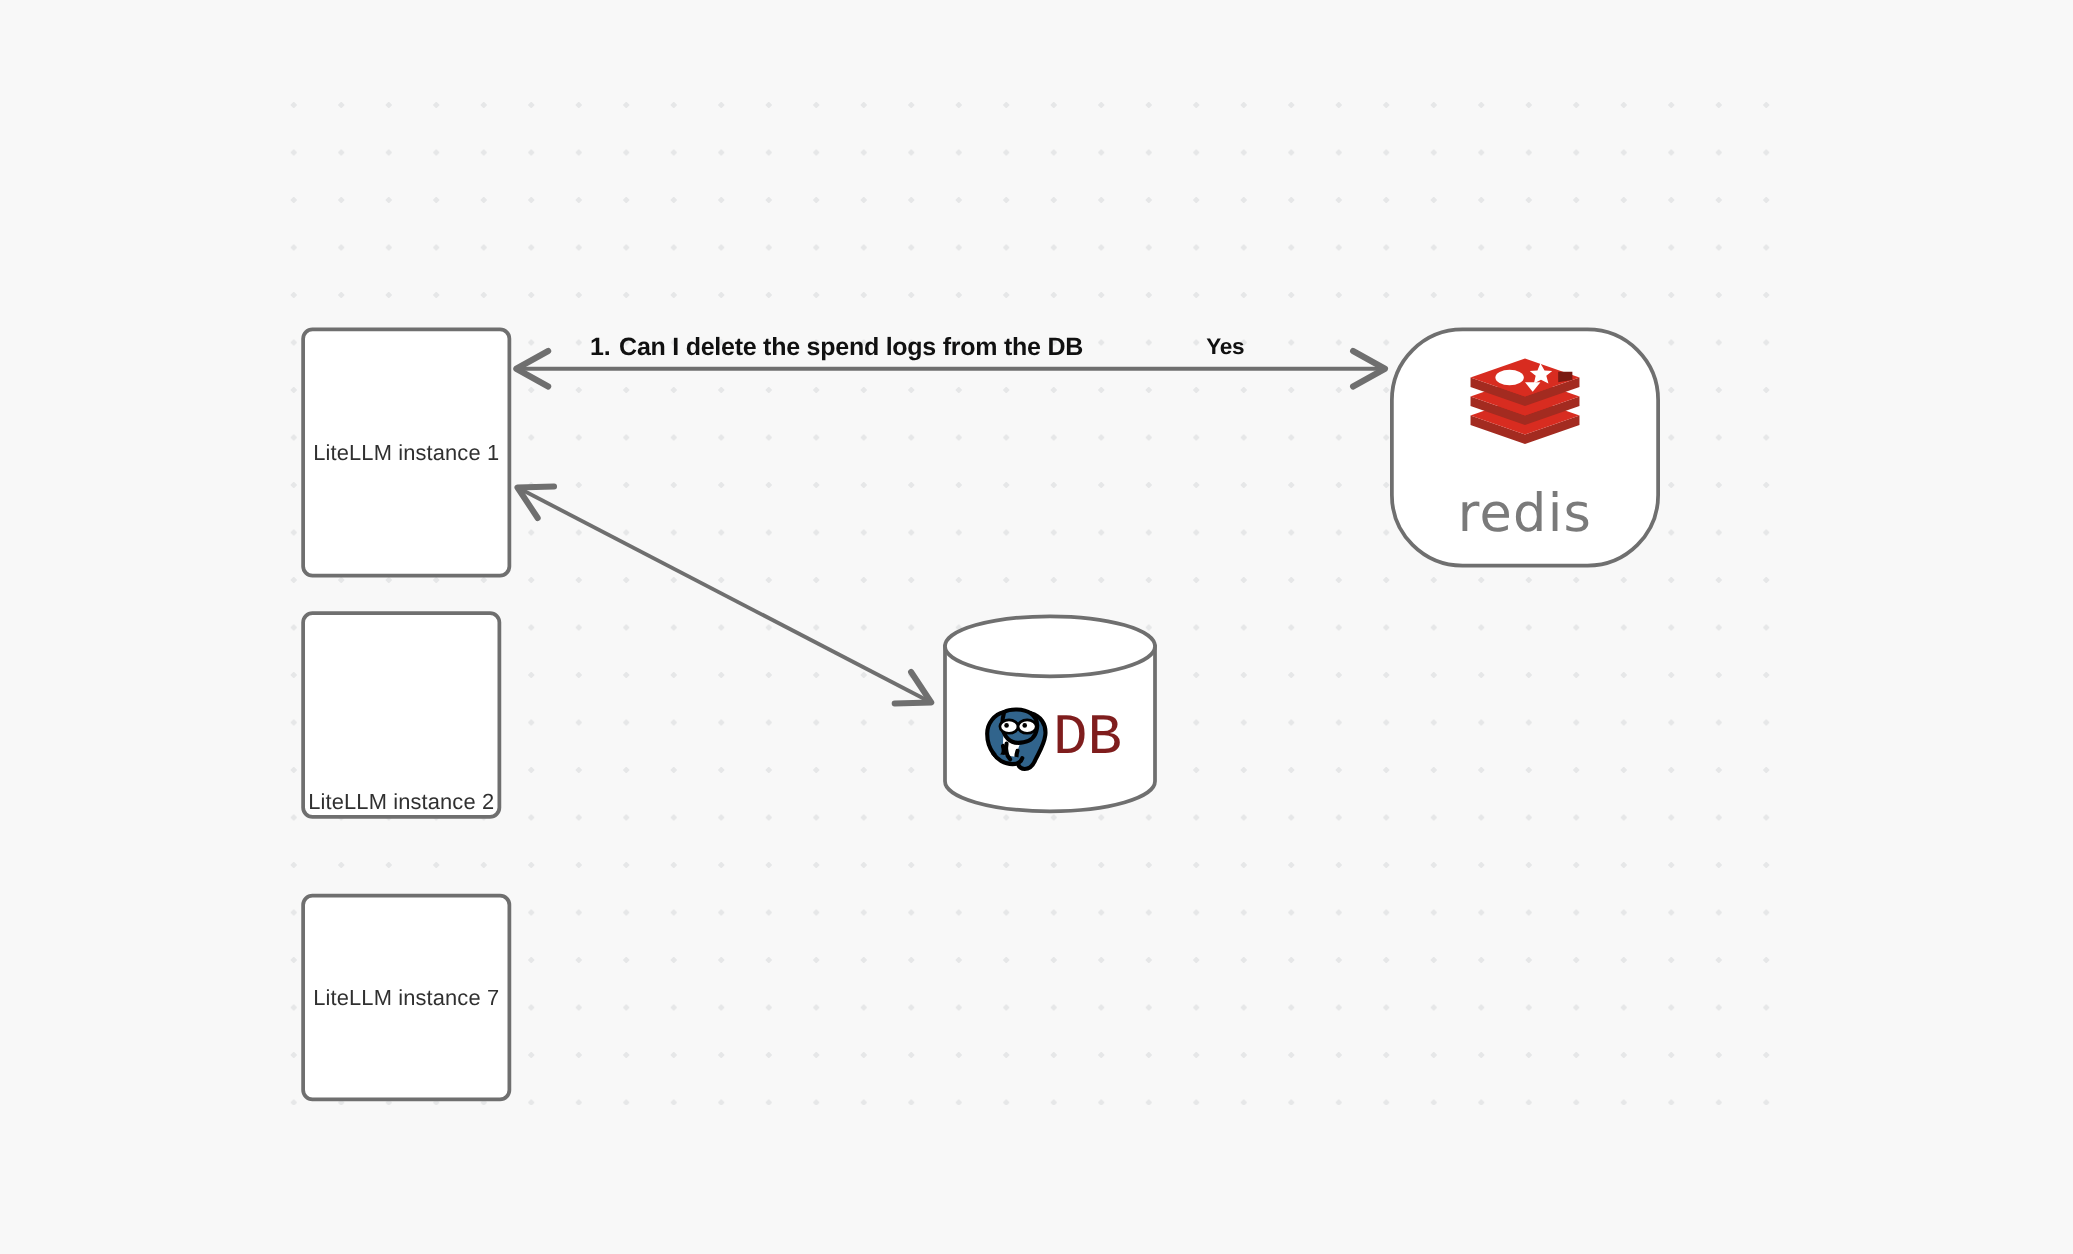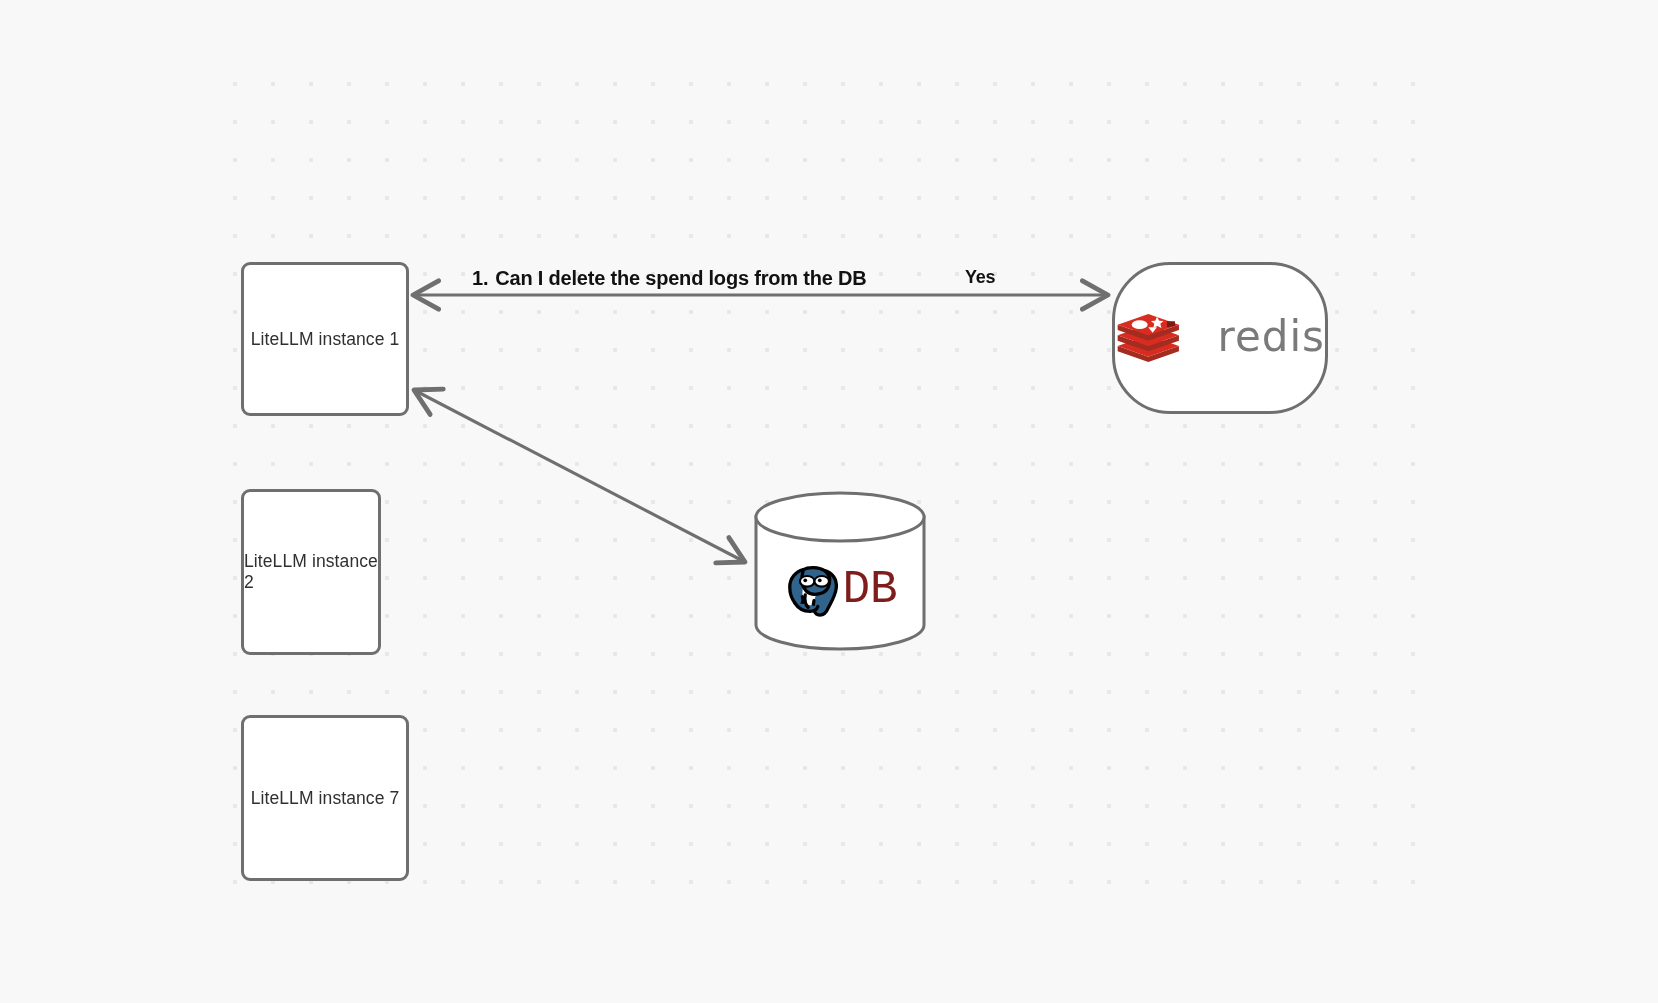--- a/index.html
+++ b/index.html
@@ -49,37 +49,37 @@
     display: flex;
     align-items: center;
     justify-content: center;
   }
   .node-box .node-label {
     font-size: 17.5px;
     color: #303030;
     font-family: "Liberation Sans", sans-serif;
     letter-spacing: 0.1px;
   }
-  #box-instance-1 { left: 241px; top: 262px; width: 168px; height: 154px; }
-  #box-instance-2 { left: 241px; top: 489px; width: 140px; height: 166px; }
+  #box-instance-1 { left: 241px; top: 262px; width: 168px; height: 200px; }
+  #box-instance-2 { left: 241px; top: 489px; width: 160px; height: 166px; align-items: flex-end; }
   #box-instance-3 { left: 241px; top: 715px; width: 168px; height: 166px; }
 
   
   #node-redis {
     position: absolute;
     left: 1112px;
     top: 262px;
     width: 216px;
-    height: 152px;
+    height: 192px;
     box-sizing: border-box;
     background: #ffffff;
     border: 3px solid #6f6f6f;
     border-radius: 58px;
     display: flex;
-    flex-direction: row;
+    flex-direction: column;
     align-items: center;
     justify-content: center;
     gap: 36px;
   }
   #redis-logo-mark { width: 96px; height: 72px; display: block; }
   #redis-wordmark {
     font-size: 42px;
     line-height: 0.95;
     color: #7a7a7a;
     font-family: "DejaVu Sans", sans-serif;

